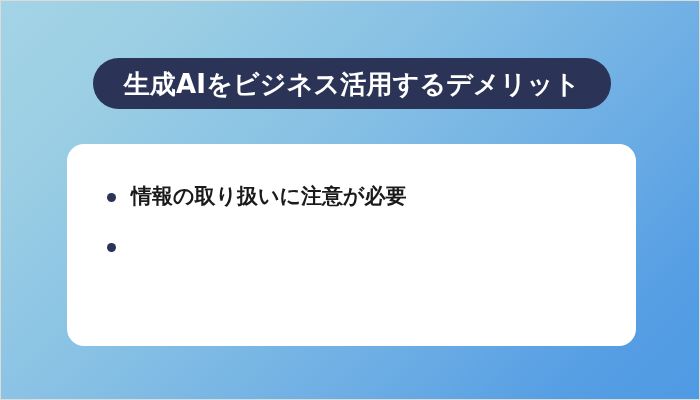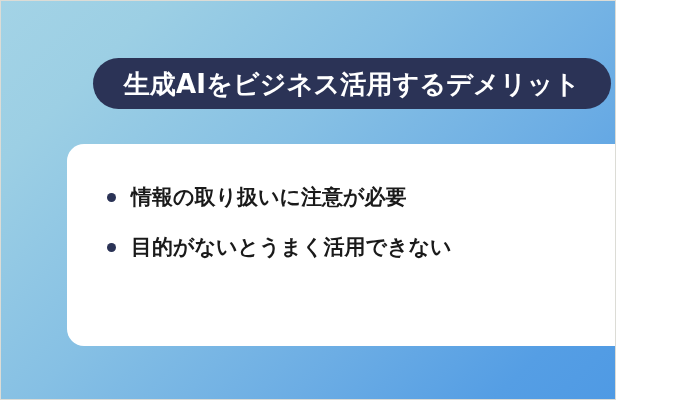--- a/index.html
+++ b/index.html
@@ -8,21 +8,21 @@
   }
   body {
     width: 700px;
     height: 400px;
     overflow: hidden;
     font-family: "DejaVu Sans", "Liberation Sans", sans-serif;
   }
 
   #slide {
     position: relative;
-    width: 616px;
+    width: 700px;
     height: 400px;
     box-sizing: border-box;
     border: 1px solid #dcdcd6;
     background: linear-gradient(135deg,
         #a3d3e6 0%,
         #9ccfe4 16%,
         #86c0e4 42%,
         #6cade4 68%,
         #559ee4 88%,
         #4f9ae4 100%);
@@ -82,20 +82,21 @@
     background: #2b3356;
     flex: 0 0 auto;
     margin-right: 15px;
   }
   .bullet-label {
     color: #1a1a1a;
     font-size: 21px;
     font-weight: bold;
     line-height: 1;
     white-space: nowrap;
+    font-family: Liberation Mono, monospace;
   }
 </style>
 </head>
 <body>
 
 <div id="slide">
 
   <div id="title-pill">
     <span id="title-text">生成AIをビジネス活用するデメリット</span>
   </div>
@@ -103,20 +104,19 @@
   <div id="content-card">
     <ul id="bullet-list">
 
       <li class="bullet-row">
         <span class="bullet-dot"></span>
         <span class="bullet-label">情報の取り扱いに注意が必要</span>
       </li>
 
       <li class="bullet-row">
         <span class="bullet-dot"></span>
-        <span class="bullet-label">目的がないとうまく活用できない</span>
       </li>
 
 
     </ul>
   </div>
 
 </div>
 
 </body></html>

